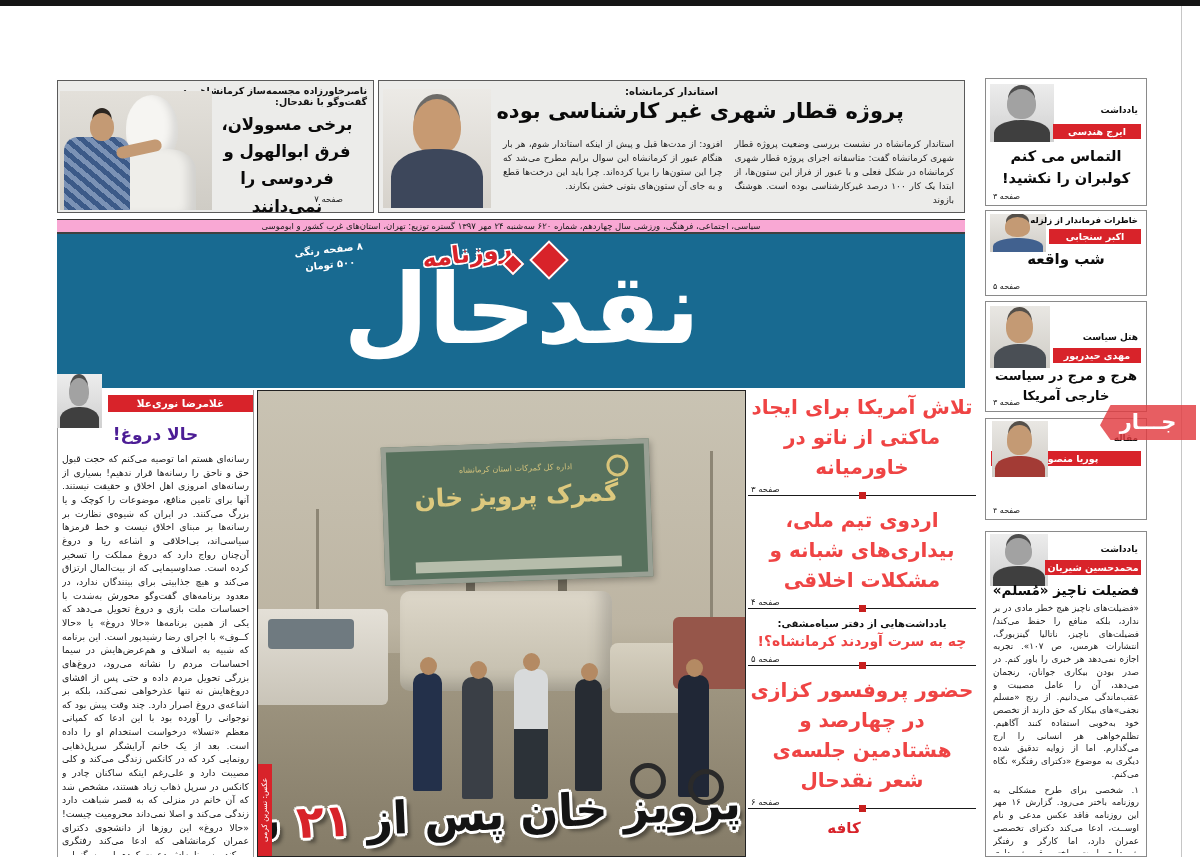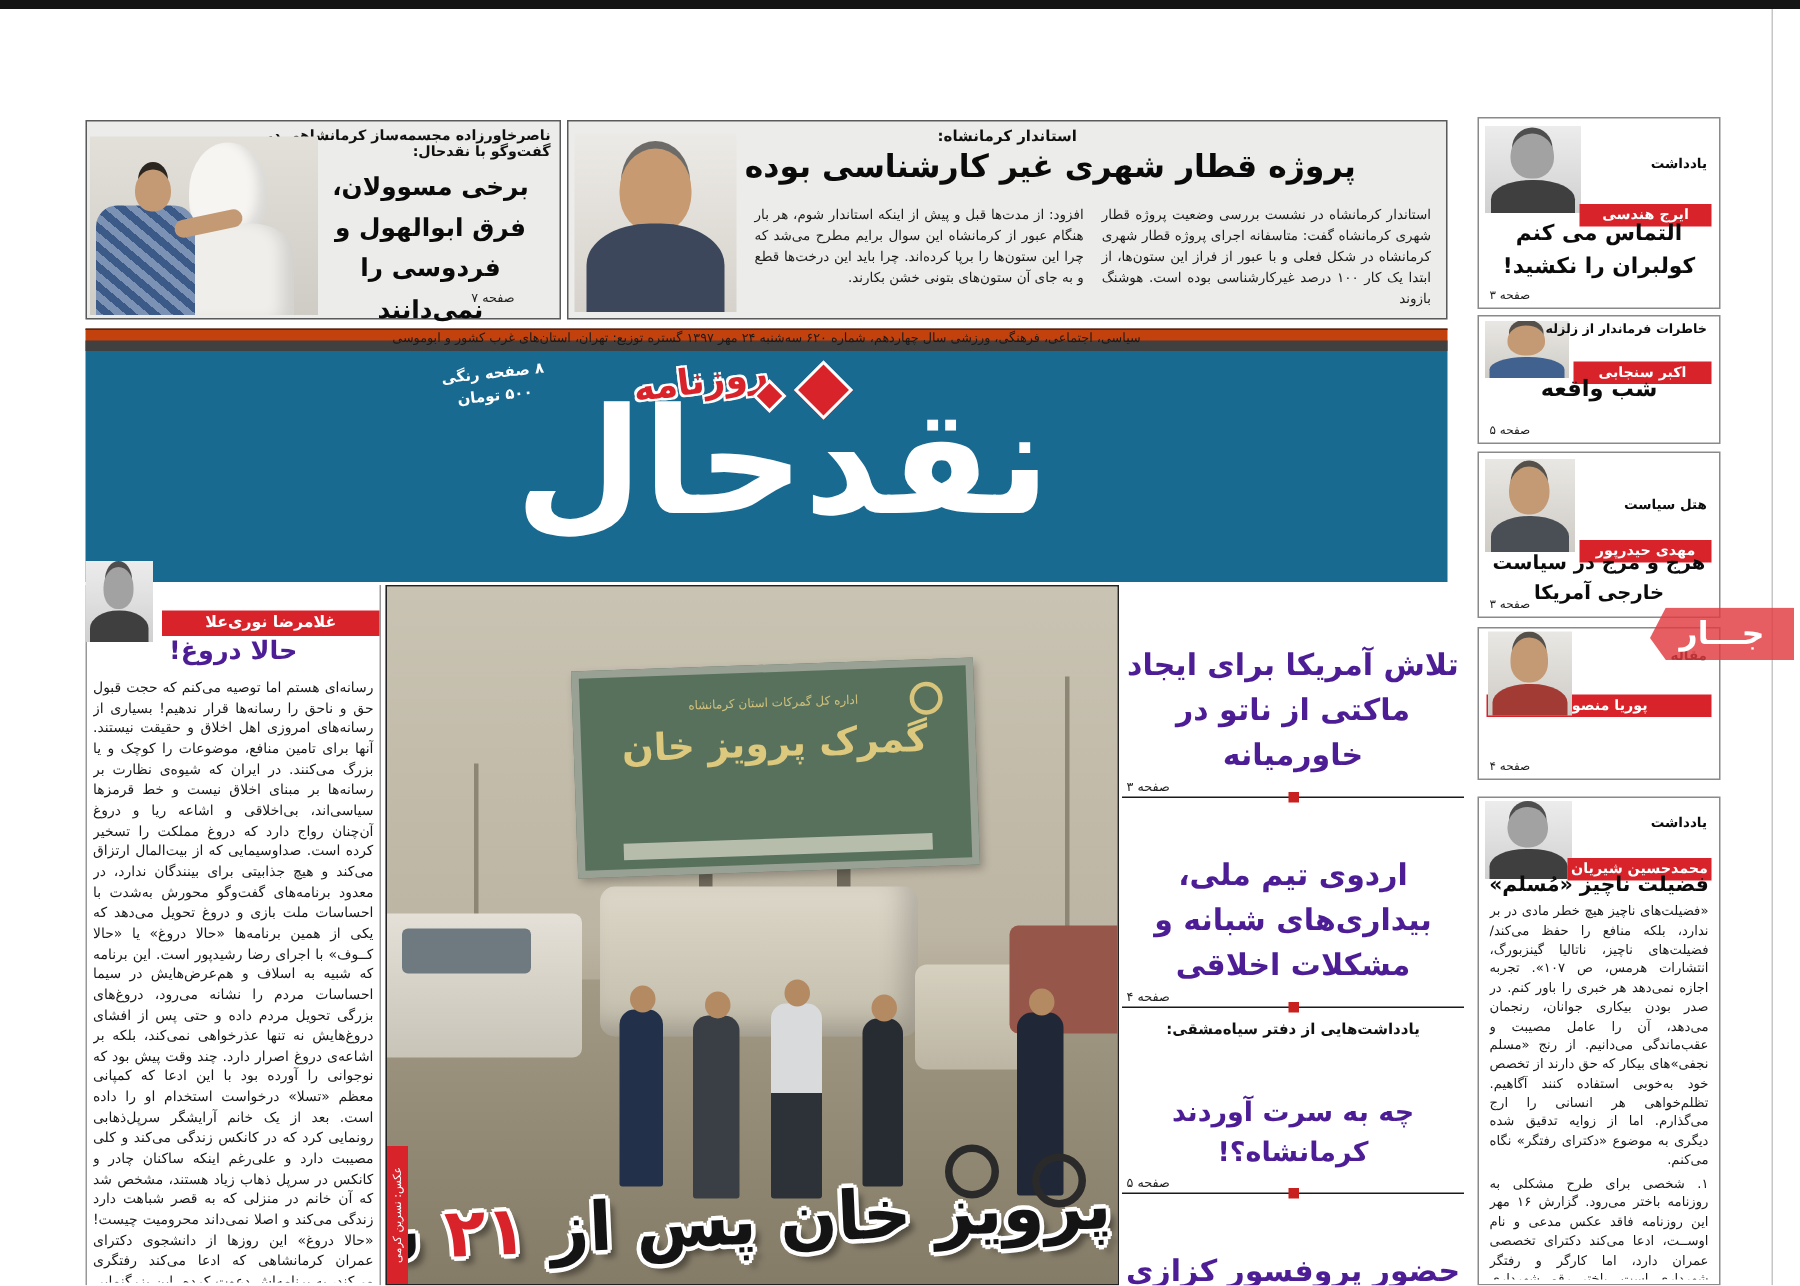--- a/index.html
+++ b/index.html
@@ -29,38 +29,38 @@
 
   #center-story .kicker { position:absolute; top:5px; left:0; right:0; text-align:center; font-size:10px; }
   #center-story .headline { position:absolute; top:18px; left:0; right:0; text-align:center; font-size:21px; font-weight:bold; color:#0a0a0a; }
   #center-story .bodywrap { position:absolute; top:57px; right:10px; left:124px; bottom:8px; display:flex; gap:12px; }
   #center-story .bodycol { flex:1; font-size:9px; line-height:1.55; text-align:justify; color:#1c1c1c; }
   .gov-photo { position:absolute; left:4px; top:8px; width:108px; height:119px; background:linear-gradient(#eceae6,#d6d2cb); overflow:hidden; }
   .gov-photo::before { content:""; position:absolute; left:30px; top:10px; width:48px; height:56px; background:#c79a72; border-radius:50% 50% 46% 46%; box-shadow:0 -6px 0 -1px #6d6b68; }
   .gov-photo::after { content:""; position:absolute; left:8px; top:60px; width:92px; height:60px; background:#3d475b; border-radius:46% 46% 0 0; }
 
   
-  #dateline { position:absolute; left:57px; top:219px; width:908px; height:15px; border-top:1px solid #333; border-bottom:7px solid #404040; font-size:8.5px; line-height:13px; text-align:center; color:#1a1a1a; background:#c2410c; }
+  #dateline { position:absolute; left:57px; top:219px; width:908px; height:15px; border-top:1px solid #333; border-bottom:2px solid #404040; font-size:8.5px; line-height:13px; text-align:center; color:#1a1a1a; background:#f9a8d4; }
   #masthead { position:absolute; left:57px; top:234px; width:908px; height:154px; background:#186a91; overflow:hidden; }
   .price-note { position:absolute; left:238px; top:8px; color:#fff; font-size:10px; font-weight:bold; text-align:center; line-height:1.5; transform:rotate(-6deg); }
   .daily-lbl { position:absolute; left:365px; top:6px; color:#d8232a; font-size:24px; font-weight:bold; transform:rotate(-7deg);
     text-shadow:-1.5px -1.5px 0 #fff,1.5px -1.5px 0 #fff,-1.5px 1.5px 0 #fff,1.5px 1.5px 0 #fff; }
   .logo { position:absolute; left:50%; top:22px; transform:translateX(-47%); color:#fff; font-size:98px; font-weight:bold; line-height:1.1; white-space:nowrap; }
   .diamond { position:absolute; background:#d8232a; border:2px solid #fff; transform:rotate(45deg); }
   .d1 { left:478px; top:12px; width:28px; height:28px; }
   .d2 { left:448px; top:22px; width:16px; height:16px; }
 
   
   #left-article { position:absolute; left:57px; top:390px; width:197px; height:467px; border-left:1px solid #999; border-right:1px solid #999; padding:0 3px; }
   .avatar { position:absolute; overflow:hidden; background:linear-gradient(#e9e7e3,#cfccc6); }
   .avatar::before { content:""; position:absolute; left:26%; top:8%; width:46%; height:52%; background:#c49a74; border-radius:50% 50% 46% 46%; box-shadow:0 -5px 0 -1px #55504a; }
   .avatar::after { content:""; position:absolute; left:6%; bottom:-8%; width:88%; height:46%; background:#394352; border-radius:48% 48% 0 0; }
   .bw { filter:grayscale(1) contrast(1.05); }
   #left-article .avatar { left:-1px; top:-16px; width:45px; height:54px; }
-  .redbar { background:#d8232a; color:#fff; font-weight:bold; text-align:center;margin-top:12px; }
+  .redbar { background:#d8232a; color:#fff; font-weight:bold; text-align:center; }
   #left-article .redbar { position:absolute; right:0; left:50px; top:5px; height:17px; font-size:10.5px; line-height:17px; }
   #left-article .title { position:absolute; top:34px; left:0; right:0; text-align:center; font-size:17px; font-weight:bold; color:#4c1d95; }
   #left-article .body { position:absolute; top:62px; left:4px; right:4px; bottom:2px; font-size:9.3px; line-height:1.47; text-align:justify; color:#191919; overflow:hidden; }
 
   
   #main-photo { position:absolute; left:257px; top:390px; width:489px; height:467px; border:1px solid #222; overflow:hidden; background:#b7af9d; }
   .sky { position:absolute; inset:0; background:linear-gradient(#c9c3b3 0%, #bdb5a3 50%, #aaa28e 62%); }
   .ground { position:absolute; left:0; right:0; top:262px; bottom:0; background:linear-gradient(#a39a85,#8a816d 80%,#857c68); }
   .pole { position:absolute; width:3px; background:#8d8675; }
   .pole.pa { left:58px; top:118px; height:128px; }
@@ -87,26 +87,26 @@
   .wheel { position:absolute; width:36px; height:36px; border:5px solid #2a2a2a; border-radius:50%; background:transparent; }
   .w1 { left:372px; top:372px; } .w2 { left:430px; top:378px; }
   .photo-headline { position:absolute; left:4px; right:4px; bottom:16px; transform:rotate(-2.5deg); text-align:center; font-size:45px; font-weight:bold; color:#141414; white-space:nowrap;
     text-shadow:-2px -2px 0 #fff,2px -2px 0 #fff,-2px 2px 0 #fff,2px 2px 0 #fff,0 -3px 0 #fff,0 3px 0 #fff,-3px 0 0 #fff,3px 0 0 #fff,5px 5px 4px rgba(0,0,0,.4); }
   .photo-headline .num { color:#d8232a; }
   .credit { position:absolute; left:0; bottom:0; width:14px; height:92px; background:#d8232a; color:#fff; font-size:7.5px; writing-mode:vertical-rl; transform:rotate(180deg); text-align:center; line-height:14px; }
 
   
   #hl-col { position:absolute; left:748px; top:392px; width:228px; height:465px; }
   .hl-block { margin-bottom:9px; }
-  .hl { text-align:center; font-weight:bold; font-size:20px; line-height:1.5; color:#4c1d95;margin-top:36px; }
+  .hl { text-align:center; font-weight:bold; font-size:20px; line-height:1.5; color:#ef4444; }
   .hl-kicker { text-align:center; font-size:10px; font-weight:bold; color:#111; margin-bottom:2px; }
   .pg { font-size:8.5px; text-align:left; color:#222; margin:2px 3px 1px; }
   .rule { position:relative; border-top:1.5px solid #1a1a1a; }
   .rule::after { content:""; position:absolute; left:50%; top:-4.5px; width:7px; height:7px; margin-left:-3.5px; background:#c8201f; }
-  .hl.small { font-size:18px; }
+  .hl.small { font-size:14px; }
   #cafe { text-align:center; margin-top:8px; }
   .cafe-label { color:#d8232a; font-size:15px; font-weight:bold; transform:translateX(-18px); display:inline-block;
     text-shadow:-1px -1px 0 #fff,1px -1px 0 #fff,-1px 1px 0 #fff,1px 1px 0 #fff; }
 
   
   .sb { position:absolute; left:985px; width:162px; border:1px solid #8a8a8a; background:#fff; }
   .sb .avatar { position:absolute; left:4px; top:4px; right:auto; }
   .sb-label { position:absolute; right:8px; font-size:9px; font-weight:bold; color:#0d0d0d; }
   .sb .redbar { position:absolute; right:5px; height:15px; font-size:9.5px; line-height:15px; }
   .sb-title { position:absolute; left:0; right:0; text-align:center; font-weight:bold; color:#0b0b0b; line-height:1.55; }

